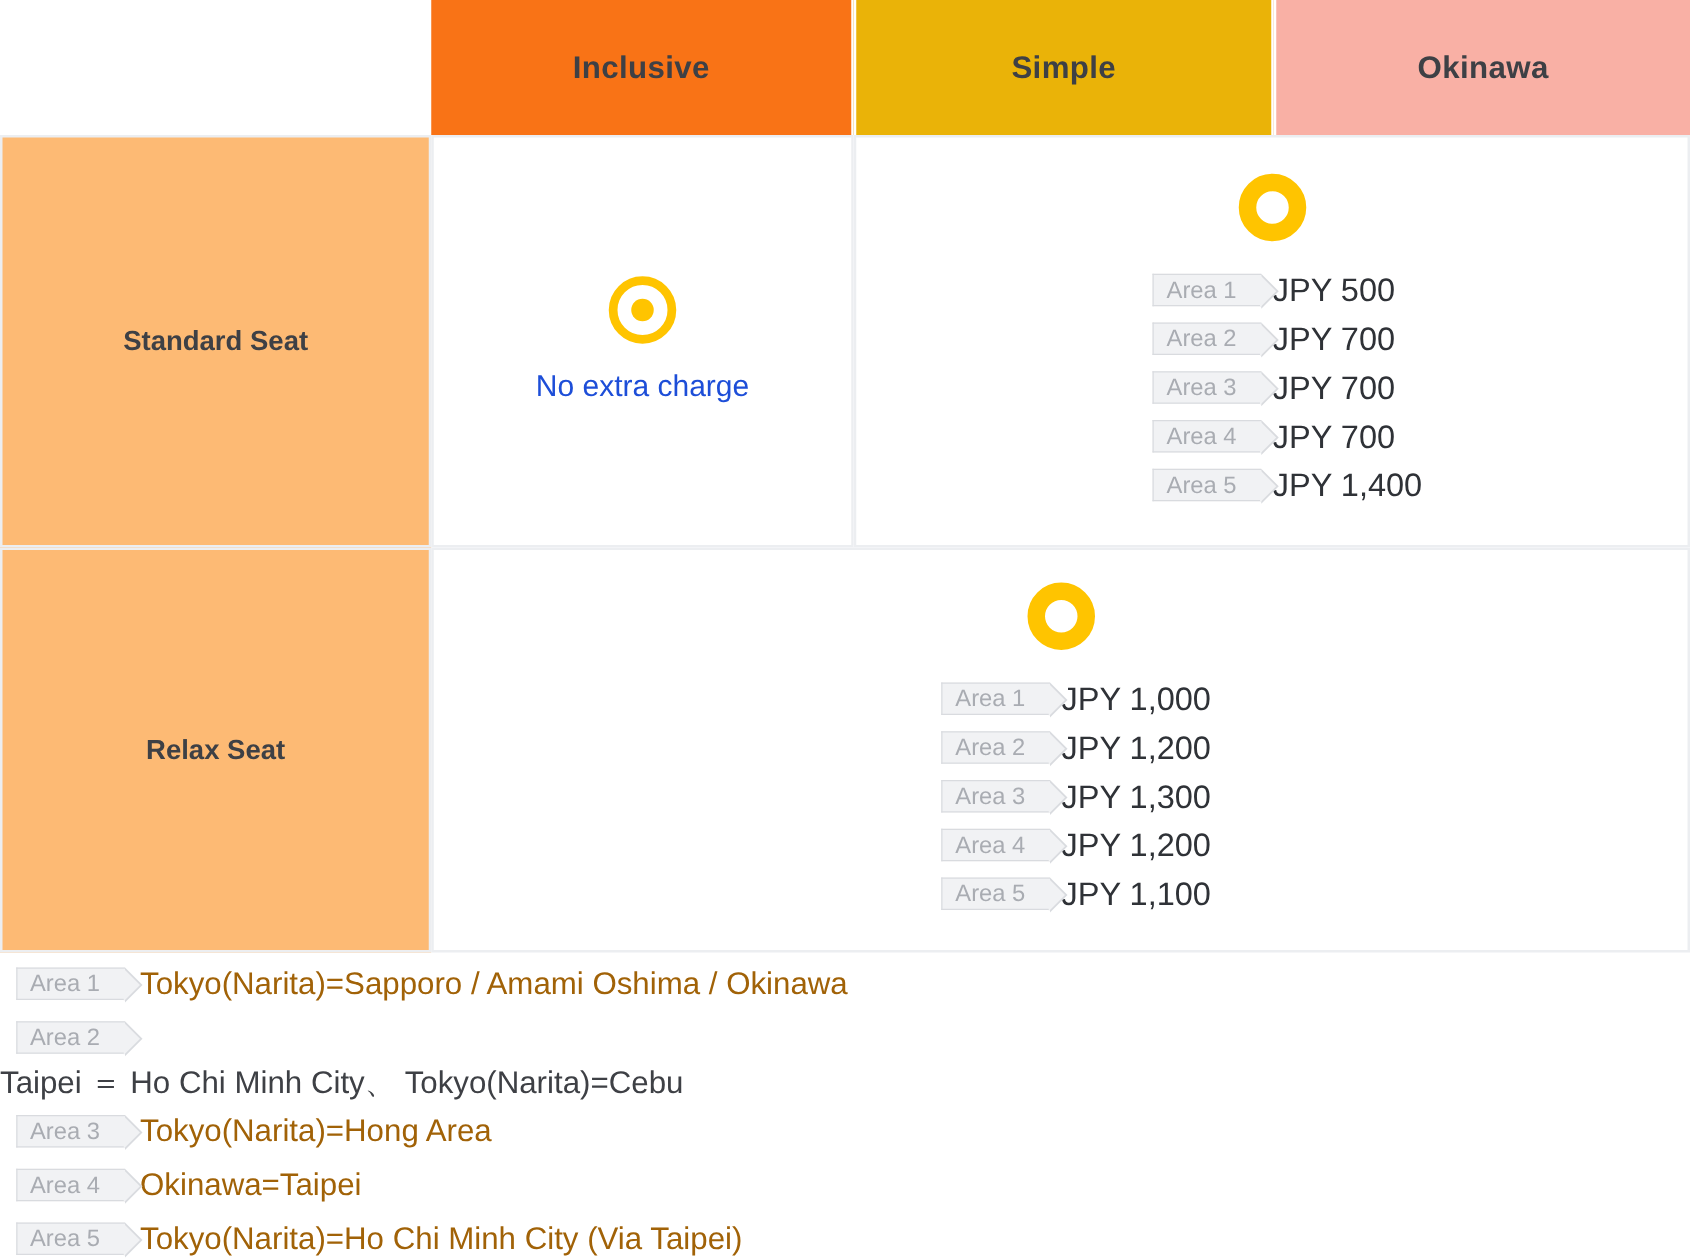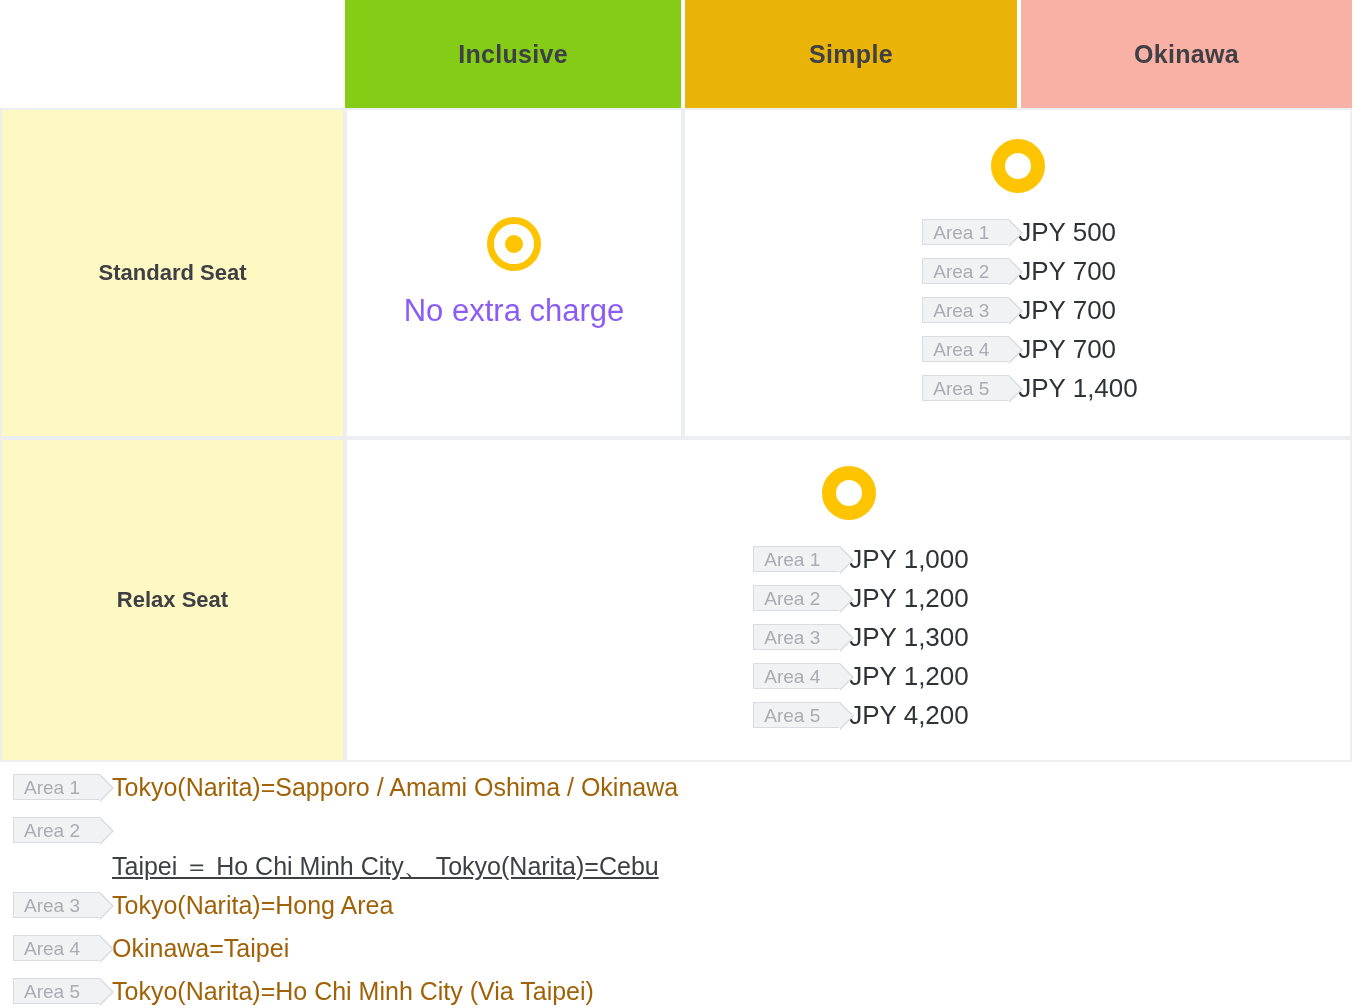--- a/index.html
+++ b/index.html
@@ -26,27 +26,27 @@
   .fare-table th,.fare-table td{padding:0;vertical-align:middle;}
 
   
   thead th.corner{background:#ffffff;border:0;height:108px;}
   thead th.hd{
     height:108px;
     font-size:25px;font-weight:bold;letter-spacing:.3px;
     color:#3e4045;text-align:center;
     border:2px solid #ffffff;border-top:0;border-bottom:0;
   }
-  thead th.hd-inclusive{background:#84cc16;border-left:0;}
+  thead th.hd-inclusive{background:#f97316;border-left:0;}
   thead th.hd-simple{background:#eab308;}
   thead th.hd-campaign{background:#f9b0a5;border-right:0;}
 
   
   td.rowlabel{
-    background:#fef9c3;
+    background:#fdba74;
     border:2px solid #eceef1;
     font-size:22px;font-weight:bold;color:#3e4045;
     text-align:center;
   }
   td.cell{
     background:#ffffff;
     border:2px solid #eceef1;
     text-align:center;
   }
   tr.row-standard td{height:326px;}
@@ -63,21 +63,21 @@
     position:relative;display:block;margin:0 auto;
     width:54px;height:54px;border-radius:50%;
     border:7px solid #ffc400;box-sizing:border-box;background:#ffffff;
   }
   .bullseye::after{
     content:"";position:absolute;left:50%;top:50%;
     width:18px;height:18px;margin:-9px 0 0 -9px;
     border-radius:50%;background:#ffc400;
   }
   .no-extra{
-    margin-top:21px;font-size:31px;color:#8b5cf6;line-height:1.2;
+    margin-top:21px;font-size:24px;color:#1d4ed8;line-height:1.2;
   }
 
   
   .pricelist{
     display:inline-block;text-align:left;margin-top:20px;
   }
   .price-row{
     display:flex;align-items:center;height:39px;
   }
   .price-row .amount{
@@ -126,23 +126,22 @@
   .note-row{
     display:flex;align-items:flex-start;margin-bottom:4px;
   }
   .note-row .bwrap2{
     flex:0 0 112px;padding-top:6px;padding-left:13px;box-sizing:border-box;
   }
   .note-text{
     font-size:25px;color:#a16207;line-height:1.56;white-space:pre-wrap;
   }
   .note-cont{
-    margin-left:112px;font-size:25px;color:#3e4045;line-height:1.56;
+    font-size:25px;color:#3e4045;line-height:1.56;
     padding-left:-0px;
-    text-decoration:underline;
   }
 </style>
 </head>
 <body>
 
 <div class="page">
 
   <table class="fare-table">
     <colgroup>
       <col class="c-label">
@@ -215,21 +214,21 @@
             <div class="price-row">
               <span class="bwrap"><span class="area-badge"><span class="btxt">Area 3</span></span></span>
               <span class="amount">JPY 1,300</span>
             </div>
             <div class="price-row">
               <span class="bwrap"><span class="area-badge"><span class="btxt">Area 4</span></span></span>
               <span class="amount">JPY 1,200</span>
             </div>
             <div class="price-row">
               <span class="bwrap"><span class="area-badge"><span class="btxt">Area 5</span></span></span>
-              <span class="amount">JPY 4,200</span>
+              <span class="amount">JPY 1,100</span>
             </div>
 
           </div>
         </td>
       </tr>
 
     </tbody>
   </table>
 
   <div class="notes">

